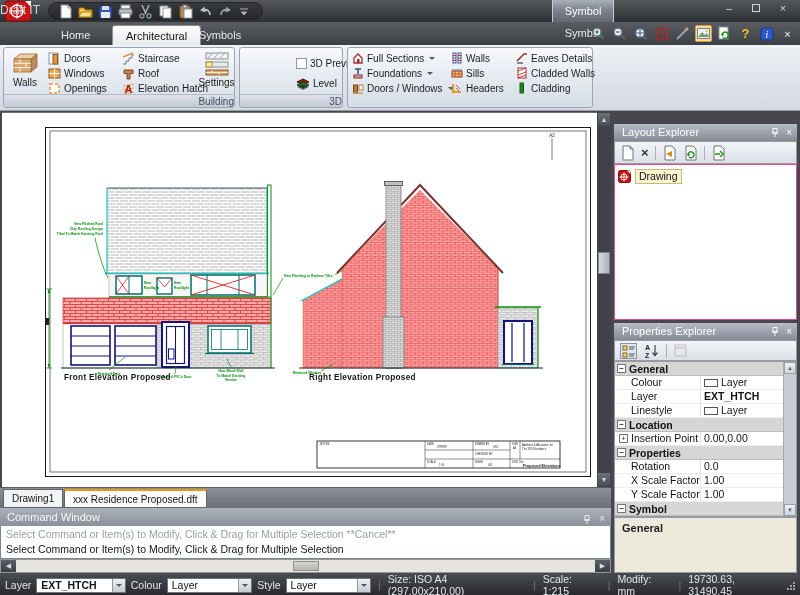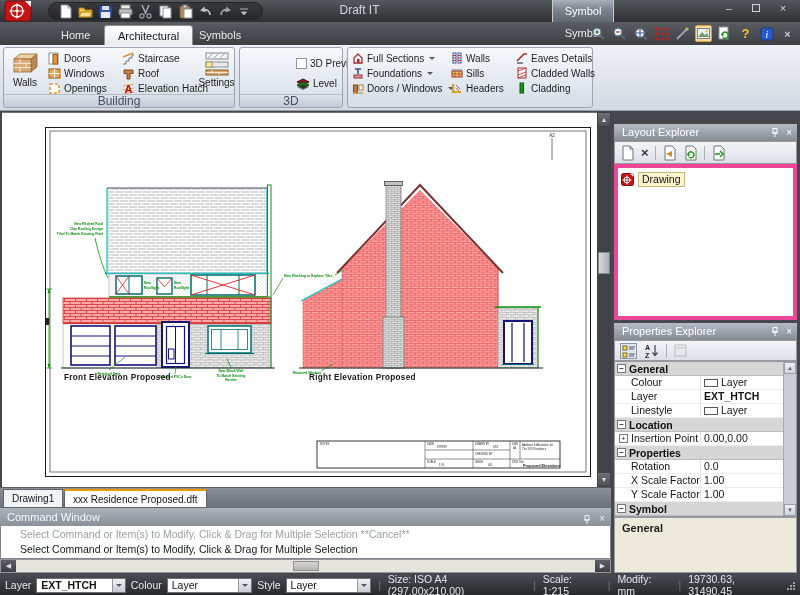--- a/index.html
+++ b/index.html
@@ -5,41 +5,41 @@
 *{margin:0;padding:0;box-sizing:border-box}
 html,body{width:800px;height:595px;overflow:hidden}
 body{font-family:"Liberation Sans",sans-serif;background:#46484d;position:relative}
 #root{position:absolute;left:0;top:0;width:800px;height:595px}
 
 
 .titlebar{position:absolute;left:0;top:0;width:800px;height:22px;background:linear-gradient(#54575c,#2e3033)}
 .appicon{position:absolute;left:3px;top:0;width:32px;height:22px}
 .qat{position:absolute;left:48px;top:2px;height:18px;display:flex;gap:5px;align-items:center;background:rgba(10,10,10,.32);border:1px solid #232425;border-radius:9px;padding:0 9px}
 .qicon{width:15px;height:15px;display:inline-block}
-.apptitle{position:absolute;left:0;top:3px;width:719px;text-align:center;color:#cfd6de;font-size:12px;pointer-events:none}
+.apptitle{position:absolute;left:0;top:3px;width:719px;text-align:left;color:#cfd6de;font-size:12px;pointer-events:none}
 .ctxgrp{position:absolute;left:552px;top:0;width:62px;height:22px;background:linear-gradient(#a9b0ba 0%,#7c838d 45%,#62696f 100%);border-left:1px solid #c6ccd4;border-right:1px solid #c6ccd4;color:#fff;font-size:11px;text-align:center;line-height:22px}
 .winbtns{position:absolute;right:10px;top:2px;display:flex;gap:13px;color:#cfd3d8;font-size:11px;align-items:center}
 .wb{width:14px;text-align:center}
 .maxbox{display:inline-block;width:8px;height:8px;border:1px solid #cfd3d8}
 
 
 .tabrow{position:absolute;left:0;top:22px;width:800px;height:23px;background:linear-gradient(#595c61,#3d3f43)}
 .rtab{position:absolute;top:3px;height:20px;line-height:20px;padding:0 13px;color:#e6e9ec;font-size:11px}
 .rtab.active{background:linear-gradient(#fdfdfd,#e8ebef);color:#161616;border-radius:3px 3px 0 0;border:1px solid #8a8f96;border-bottom:none}
 .ctxlabel{position:absolute;left:552px;top:0;width:62px;text-align:center;line-height:23px;color:#e9ebee;font-size:11px}
 .ctxicons{position:absolute;right:4px;top:3px;display:flex;gap:4px;align-items:center}
 .cicon{width:17px;height:17px;display:flex;align-items:center;justify-content:center}
 .cicon.hl{background:#f6dca6;border:1px solid #d89b3c;border-radius:2px}
 .qm{color:#f4c430;font-weight:bold;font-size:13px}
 .xg{color:#c9cdd2;font-size:11px;font-weight:bold}
 
 
 .ribbon{position:absolute;left:0;top:45px;width:800px;height:66px;background:linear-gradient(#eef1f5,#d3d9e1);border-bottom:1px solid #989ea8}
 .grp{position:absolute;top:2px;height:61px;border:1px solid #9aa4b2;border-radius:3px;background:linear-gradient(#f7f9fb 0%,#e4e9f0 55%,#d6dde6 100%)}
-.grp .lbl{position:absolute;bottom:0;left:0;right:0;height:13px;text-align:center;font-size:12px;color:#45505e;background:linear-gradient(#dde2ea,#c2cad6);border-top:1px solid #b4bcc8;border-radius:0 0 2px 2px;line-height:13px}
+.grp .lbl{position:absolute;bottom:0;left:0;right:0;height:13px;text-align:right;font-size:10px;color:#45505e;background:linear-gradient(#dde2ea,#c2cad6);border-top:1px solid #b4bcc8;border-radius:0 0 2px 2px;line-height:13px}
 .bigbtn{position:absolute;top:1px;text-align:center;font-size:10px;color:#1c1c1c}
 .bigbtn .bi{display:block;margin:2px auto 0}
 .sbtn{position:absolute;height:14px;display:flex;align-items:center;gap:3px;font-size:10px;color:#1c1c1c;white-space:nowrap}
 .da{width:0;height:0;border-left:3px solid transparent;border-right:3px solid transparent;border-top:3px solid #556;margin-left:2px}
 .chk{width:11px;height:11px;background:#fff;border:1px solid #8a98a8}
 
 
 .canvas{position:absolute;left:2px;top:112px;width:595px;height:375px;background:#fff;border-top:1px solid #6d7076}
 .paper{position:absolute;left:43px;top:14px}
 .vscroll{position:absolute;left:597px;top:112px;width:14px;height:375px;background:#404247}
@@ -49,33 +49,33 @@
 
 
 .doctabs{position:absolute;left:0;top:487px;width:611px;height:21px;background:linear-gradient(#8b9098,#6c7179);border-top:1px solid #595d63}
 .dtab{position:absolute;top:1px;height:19px;background:#f2f3f5;border:1px solid #60646a;font-size:10px;line-height:17px;padding:0 8px;color:#141414}
 .dtab.active{border-top:2px solid #e89c00;background:#fbfbfb}
 
 
 .cw{position:absolute;left:0;top:508px;width:611px;height:74px}
 .cwtitle{height:18px;background:linear-gradient(#acb2ba,#899099);color:#f7f8fa;font-size:11px;line-height:18px;padding-left:7px;position:relative}
 .cwicons{position:absolute;right:6px;top:2px;display:flex;gap:8px;align-items:center;color:#eceef1;font-size:10px}
-.cwbody{height:33px;background:#fff;border:1px solid #80848a;border-top:none;font-size:10.5px;padding:1px 19px;line-height:15px}
+.cwbody{height:33px;background:#fff;border:1px solid #80848a;border-top:none;font-size:10.5px;padding:1px 5px;line-height:15px}
 .cl1{color:#999fa5}.cl2{color:#141618}
 .cwscroll{height:14px;background:#e6e4df;border:1px solid #94989e;position:relative}
 .hsb{position:absolute;top:0;width:15px;height:12px;background:linear-gradient(#5b5e64,#3c3e42);color:#dadde1;font-size:7px;text-align:center;line-height:12px}
 .hsthumb{position:absolute;left:292px;top:1px;width:26px;height:10px;background:linear-gradient(#d6d4cf,#b9b6b0);border:1px solid #8e9296}
 
 
 .rightcol{position:absolute;left:611px;top:111px;width:189px;height:464px;background:#46484d}
 .ptitle{position:absolute;left:3px;width:183px;height:17px;background:linear-gradient(#b6bcc5,#848b95);color:#fff;font-size:11px;line-height:17px;padding-left:8px}
 .pticons{position:absolute;right:5px;top:0;height:17px;display:flex;gap:7px;align-items:center;color:#fff;font-size:10px}
 .ptoolbar{position:absolute;left:3px;width:183px;background:linear-gradient(#f2f4f7,#dce0e6);border:1px solid #979ba1;display:flex;align-items:center;gap:6px;padding:0 5px}
 .tsep{width:1px;height:14px;background:#aab0b8}
-.pbody{position:absolute;left:3px;width:183px;background:#fff;border:4px solid #ec4899}
+.pbody{position:absolute;left:3px;width:183px;background:#fff;border:1px solid #ec4899}
 .lit{display:flex;align-items:center;gap:4px;padding:4px 3px;font-size:10.5px;color:#111}
 .litlbl{background:#fdf3cf;border:1px solid #c9b87a;padding:0 3px;line-height:13px}
 .pgrid{position:absolute;left:3px;width:183px;background:#fff;border:1px solid #979ba1;font-size:10.5px}
 .prow{display:flex;height:14px;border-bottom:1px solid #ececec;background:#fff}
 .pgrouprow{display:flex;height:14px;background:#d6d6d6;border-bottom:1px solid #bcbcbc;font-weight:bold;color:#111;align-items:center}
 .pexp{width:9px;height:9px;border:1px solid #777;background:#fff;font-size:8px;line-height:7px;text-align:center;color:#333;margin:0 3px 0 2px;flex:none}
 .pl{width:86px;padding-left:16px;border-right:1px solid #e2e2e2;line-height:13px;color:#131313;overflow:hidden;white-space:nowrap;flex:none}
 .pl.we{padding-left:2px;display:flex;align-items:center}
 .pv{flex:1;padding-left:3px;line-height:13px;color:#131313;display:flex;align-items:center;overflow:hidden;white-space:nowrap}
 .sw{display:inline-block;width:14px;height:8px;border:1px solid #555;background:#fff;margin-right:3px;flex:none}
@@ -162,21 +162,21 @@
     <div class="ctxgrp">Symbol</div>
     <div class="winbtns">
       <span class="wb">–</span>
       <span class="wb"><span class="maxbox"></span></span>
       <span class="wb">×</span>
     </div>
   </div>
 
   <div class="tabrow">
     <span class="rtab" style="left:48px">Home</span>
-    <span class="rtab active" style="left:104px">Architectural</span>
+    <span class="rtab active" style="left:112px">Architectural</span>
     <span class="rtab" style="left:186px">Symbols</span>
     <span class="ctxlabel">Symbol</span>
     <div class="ctxicons">
       <span class="cicon">
           <svg width="15" height="15">
             <circle cx="6" cy="6" r="4" fill="#eef2f6" stroke="#5a6a7c" stroke-width="1.3"></circle>
             <path d="M9,9l4,4" stroke="#5a6a7c" stroke-width="1.8"></path>
             <path d="M4,6h4 M6,4v4" stroke="#2a6a2a" stroke-width="1.1"></path>
           </svg>
         </span>

